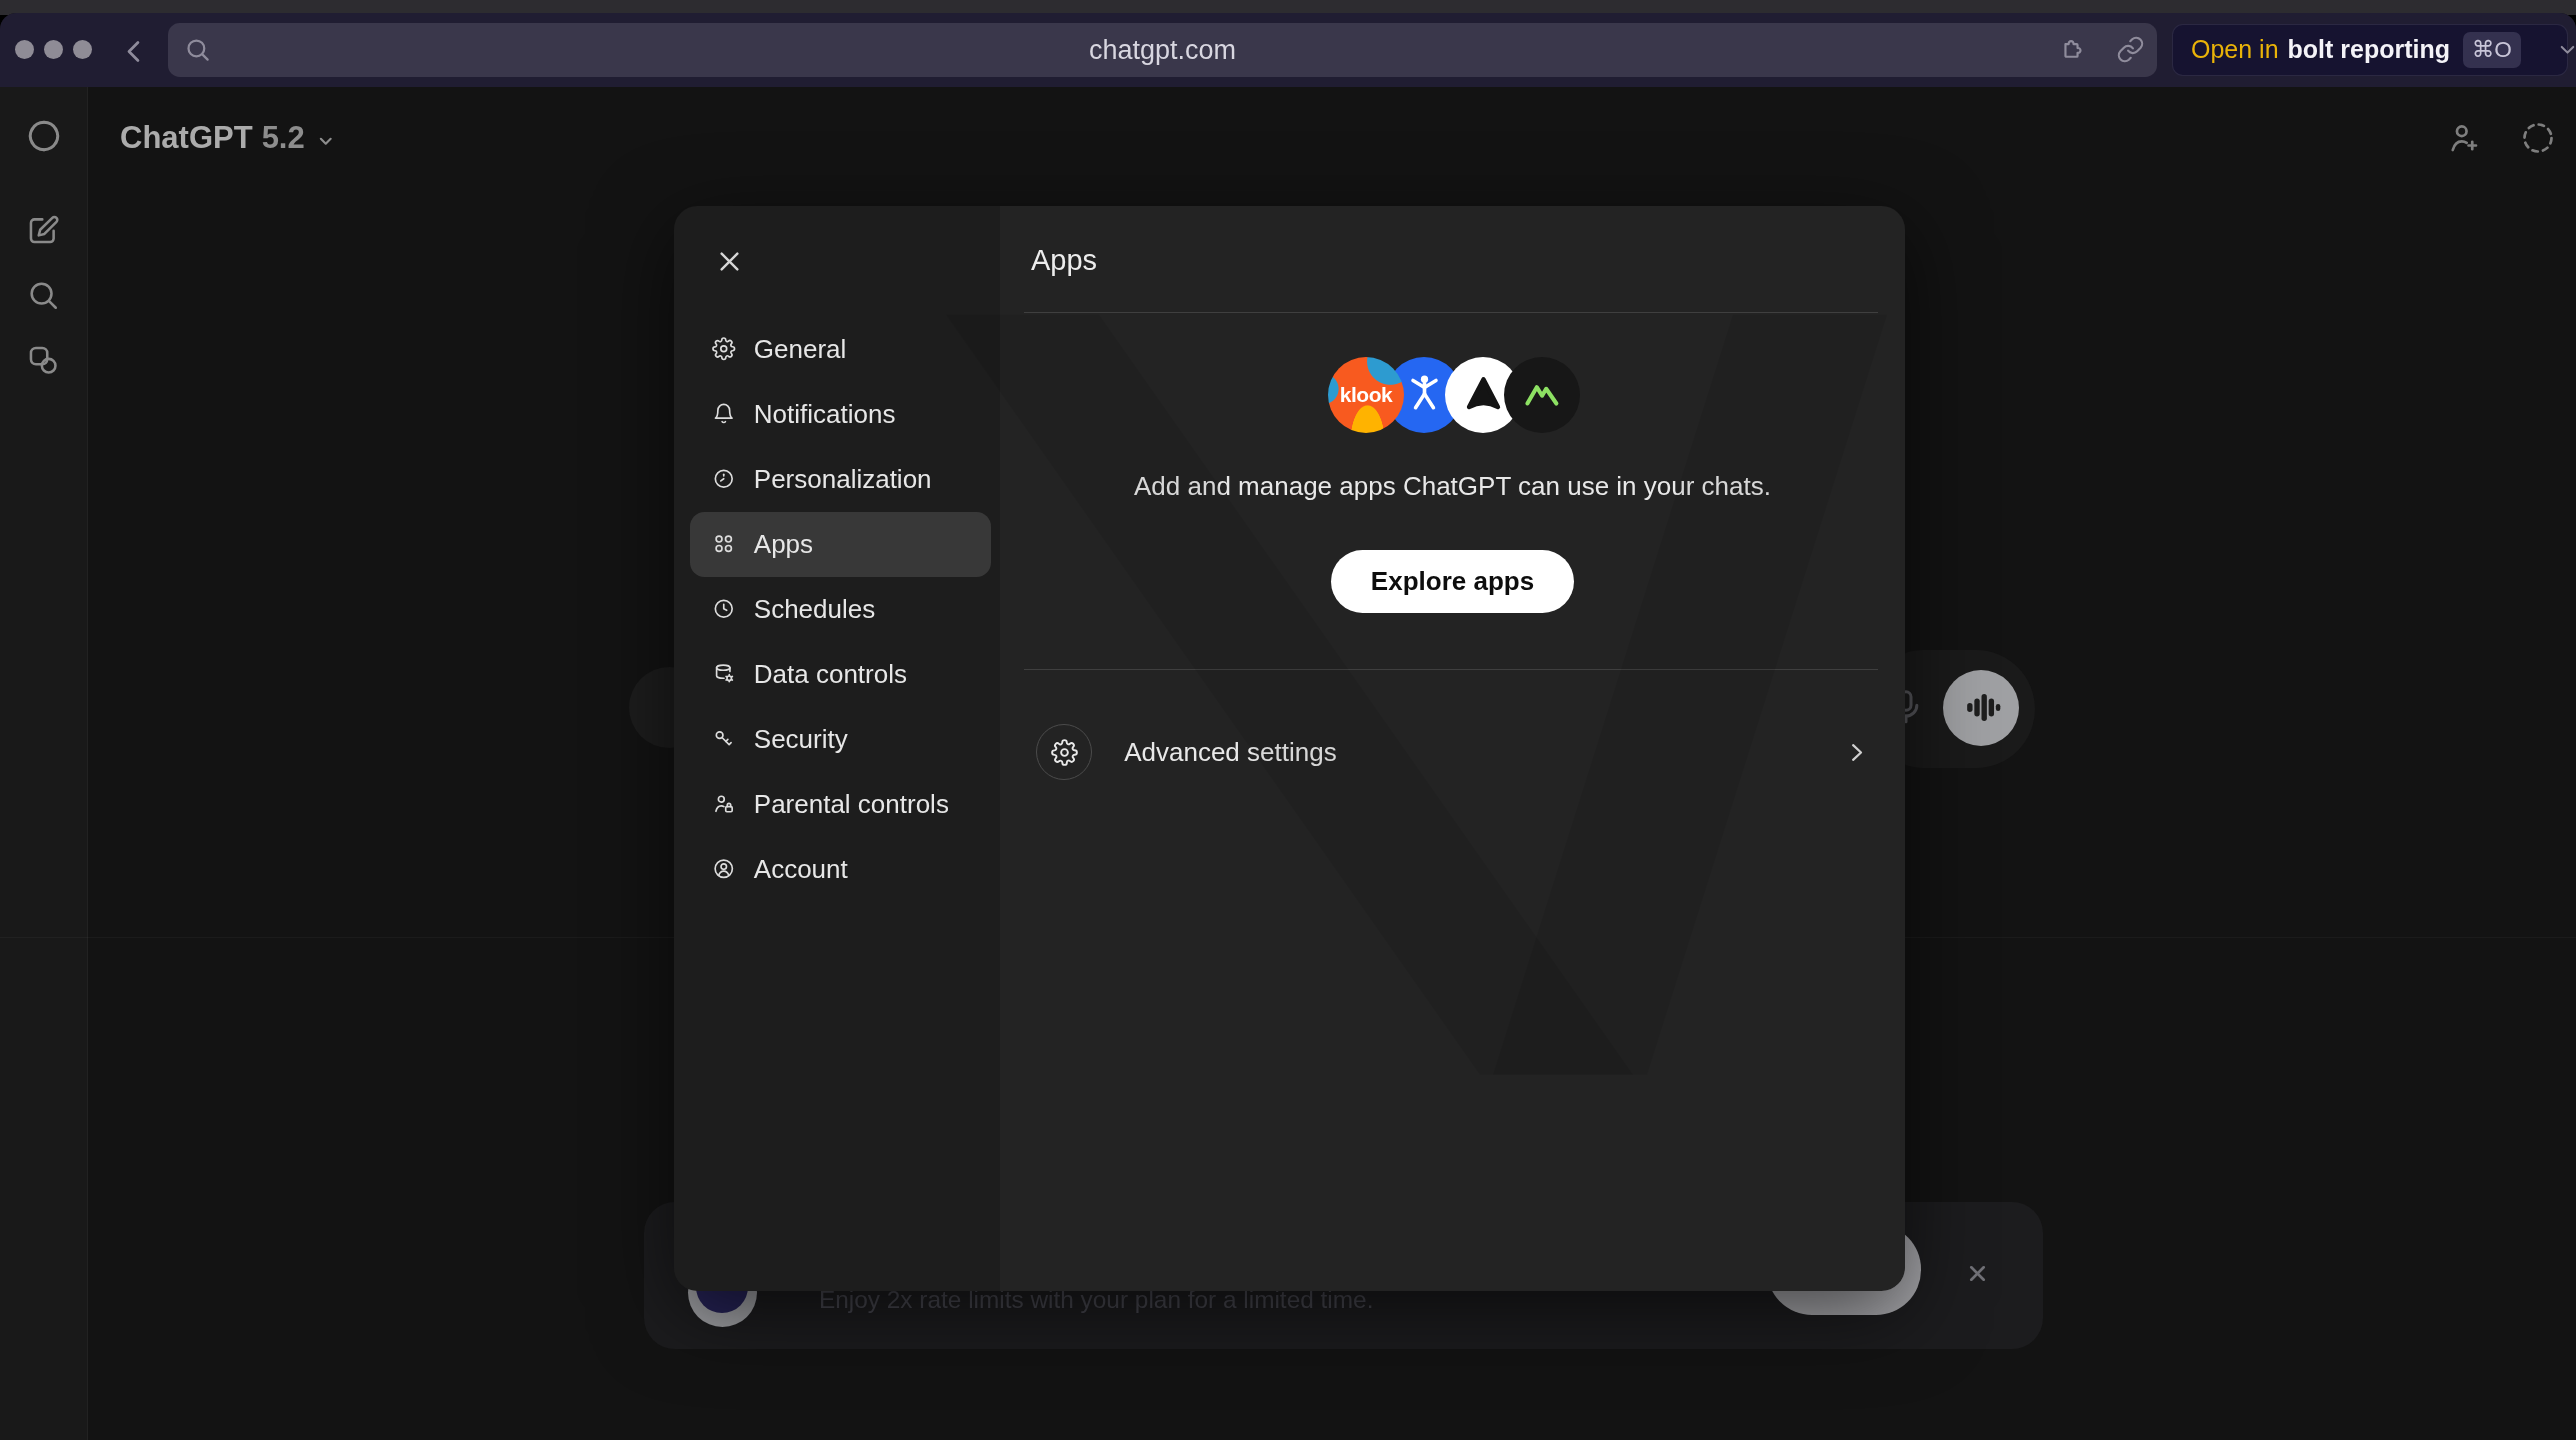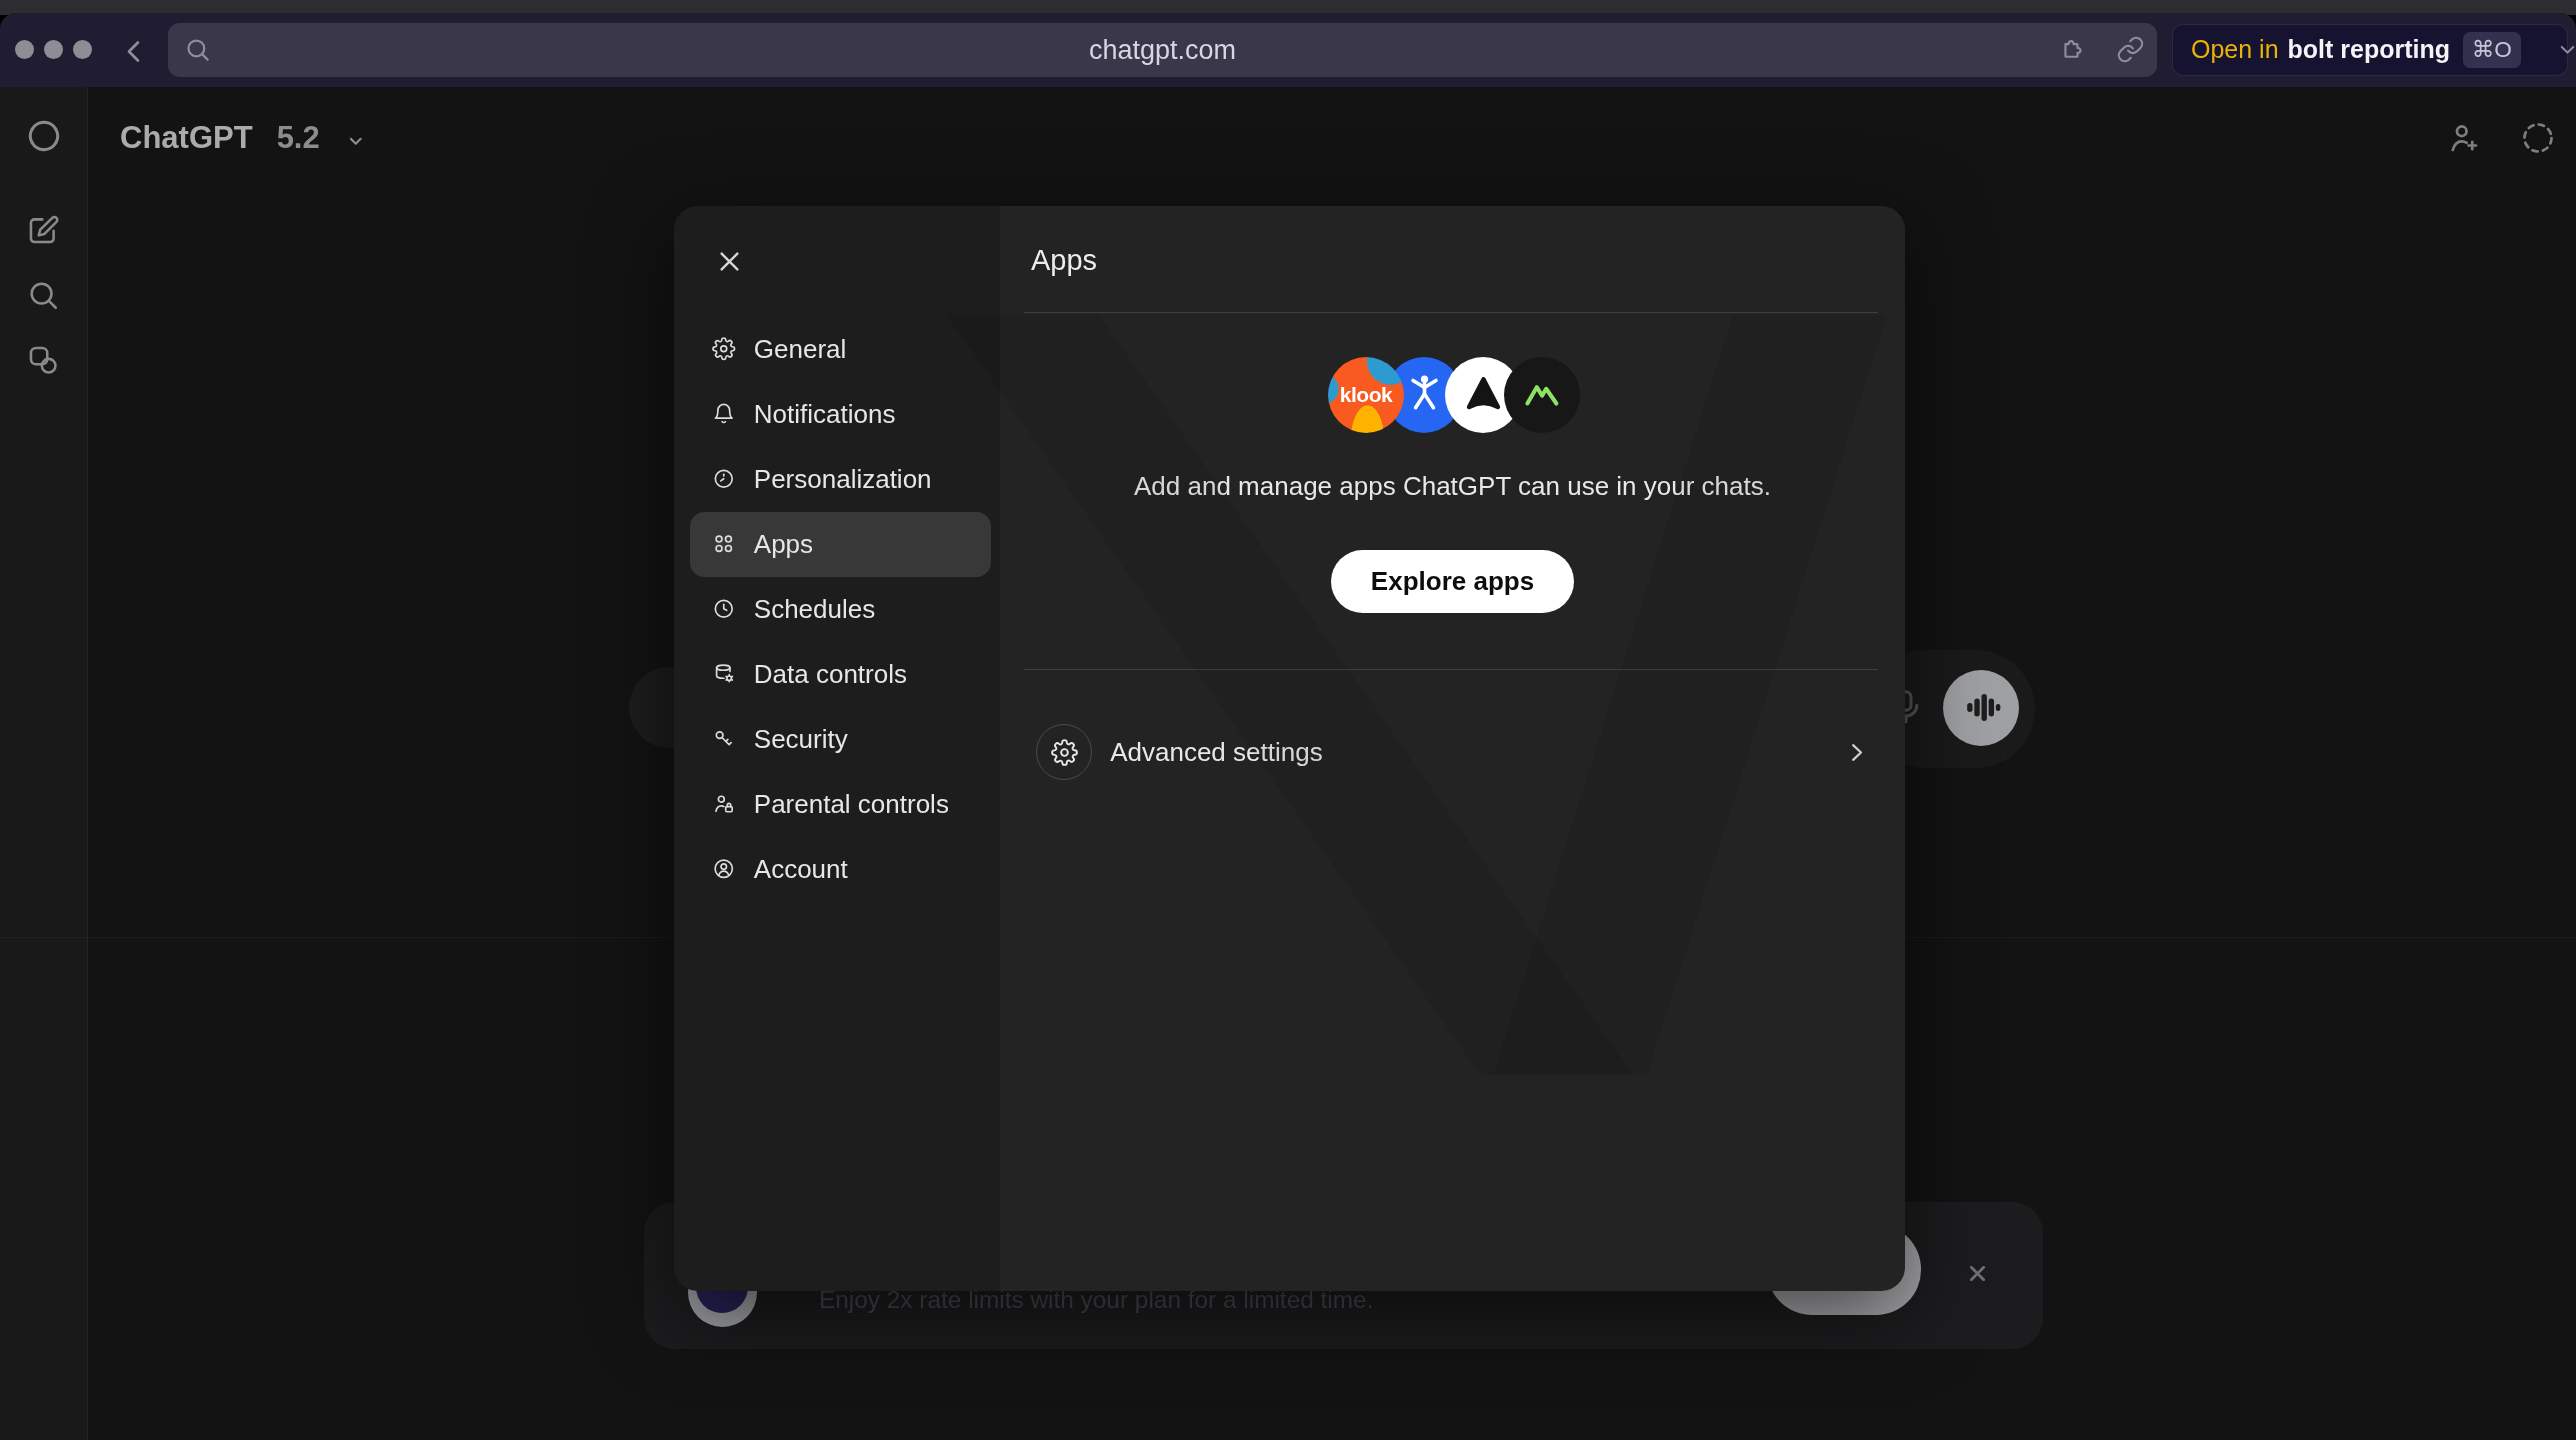--- a/index.html
+++ b/index.html
@@ -34,21 +34,21 @@
   .oi-badge{background:#34314f;color:#c8c5d8;border-radius:7.2px;font-size:22.6px;
             padding:4.5px 9px;margin-left:3.6px;}
   .oi-div{width:0.9px;height:31px;background:#454162;margin:0 7.2px 0 9px;}
   .oi-chev{color:#8f8c9c;}
 
   
   .content{left:0;top:74px;width:2576px;height:1354px;background:#131313;}
   .mini-sidebar{left:0;top:0;width:87px;height:1354px;background:#191919;
                 border-right:0.9px solid rgba(255,255,255,0.045);}
   .ms-ic{left:26px;width:36px;height:36px;color:#8a8a8a;}
-  .page-header{left:120px;top:31px;height:40px;display:flex;align-items:center;gap:24px;
+  .page-header{left:120px;top:31px;height:40px;display:flex;align-items:center;gap:9px;
                font-size:31px;color:#ababab;}
   .ph-name{font-weight:700;}
   .ph-ver{color:#8d8d8d;font-weight:700;}
   .ph-chev{color:#8d8d8d;margin-top:5.4px;}
   .tr-ic{top:33px;width:36px;height:36px;color:#7e7e7e;}
   .seam{left:0;top:850px;width:2576px;height:0.9px;background:rgba(255,255,255,0.035);}
 
   .composer-left-circle{left:629px;top:580px;width:81px;height:81px;border-radius:50%;
                         background:#1d1d1d;}
   .voice-pill{left:1865px;top:563px;width:170px;height:118px;border-radius:59px;
@@ -107,21 +107,21 @@
 
   .blurb{left:0;top:265px;width:905px;text-align:center;font-size:26px;color:#e8e8e8;}
   .explore-btn{left:331px;top:344px;width:243px;height:63px;border-radius:32px;
                background:#ffffff;color:#0d0d0d;font-size:26px;font-weight:600;
                display:flex;align-items:center;justify-content:center;border:none;}
   .advanced-row{left:23.5px;top:512px;width:854px;height:69px;display:flex;
                 align-items:center;color:#e8e8e8;}
   .adv-gear-circle{width:54px;height:54px;border-radius:50%;border:1.4px solid #4b4b4b;
                    display:flex;align-items:center;justify-content:center;
                    margin-left:12.7px;color:#e8e8e8;}
-  .adv-label{font-size:26px;margin-left:18px;}
+  .adv-label{font-size:26px;margin-left:32px;}
   .adv-chev{margin-left:auto;margin-right:7.2px;color:#cfcfcf;}
 </style>
 </head>
 <body>
 
 <div class="abs desktop-strip"></div>
 
 <div class="abs window">
 
   <div class="abs topbar">

